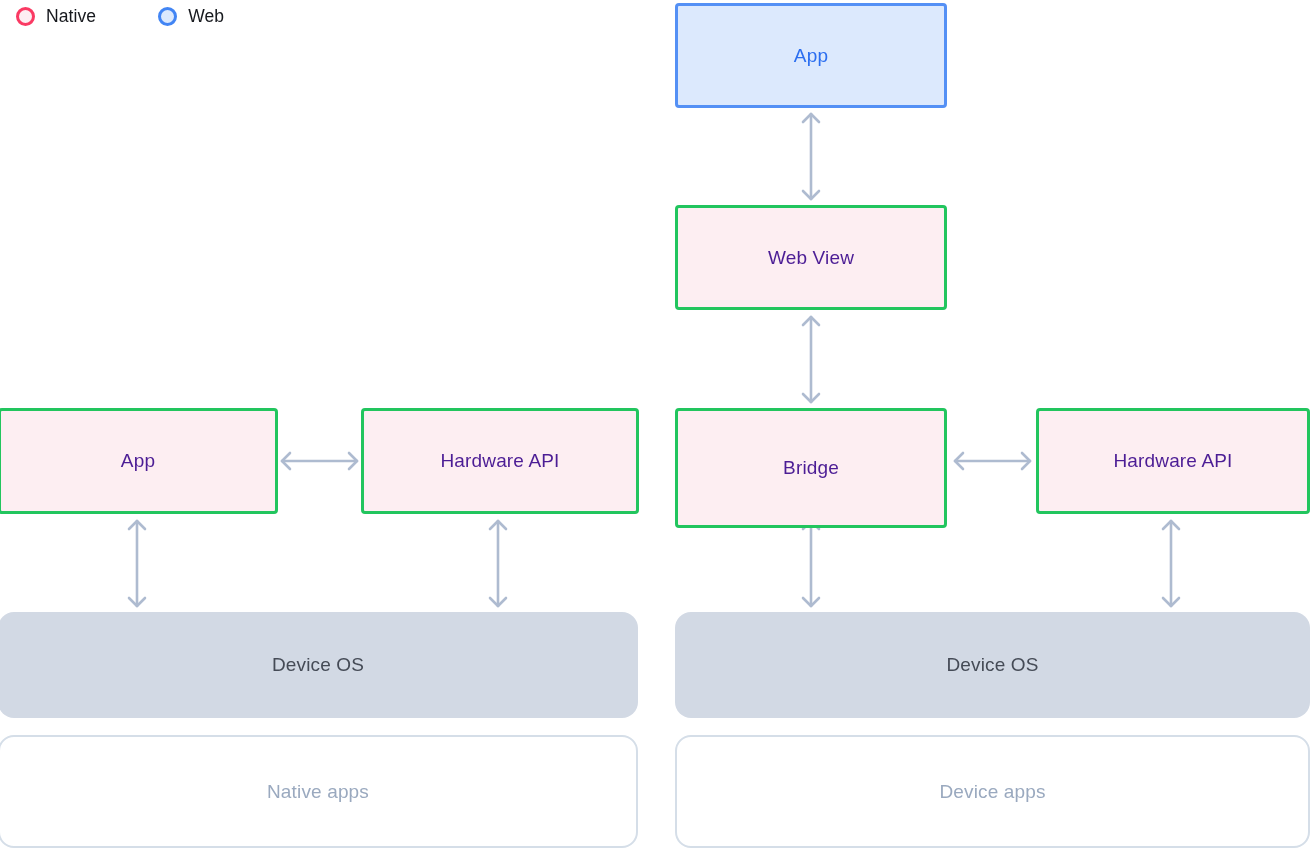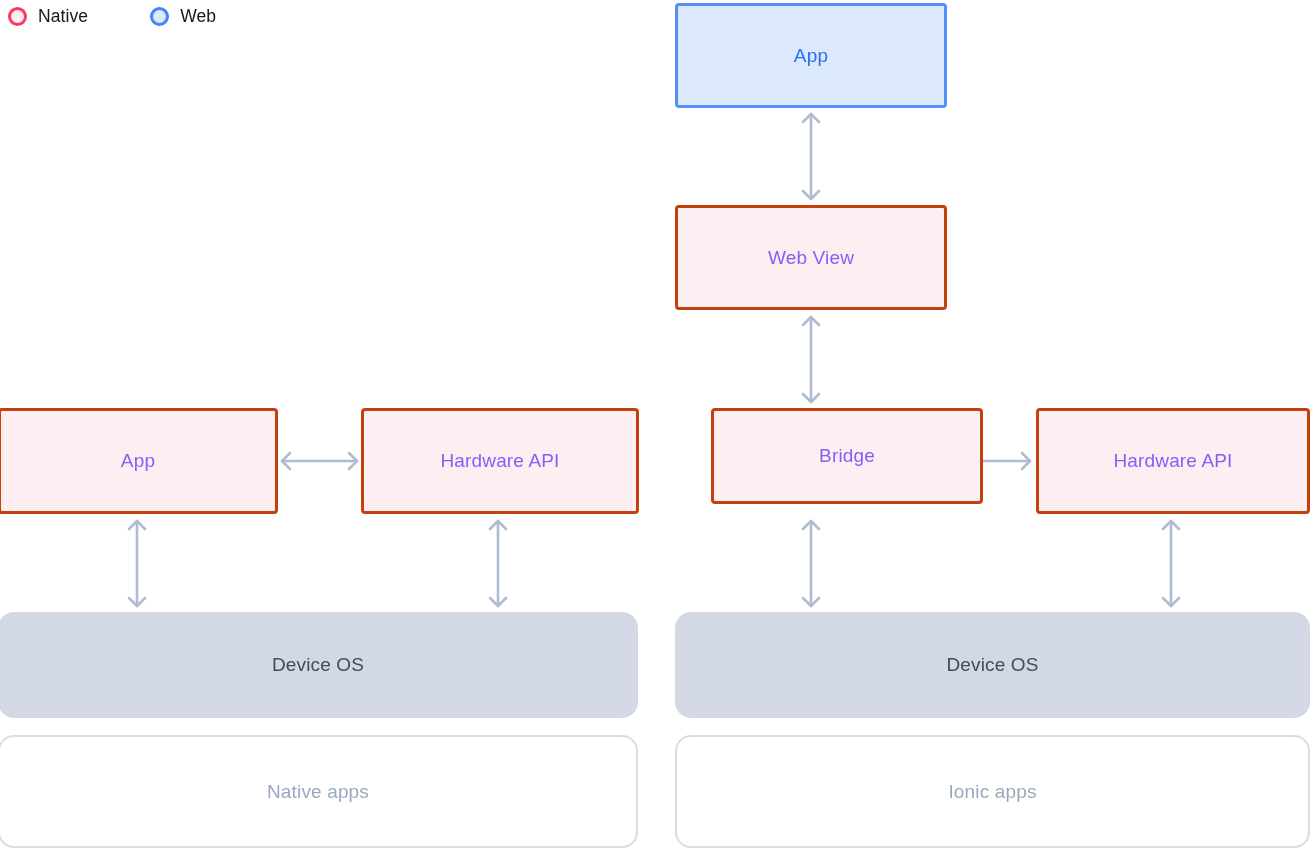--- a/index.html
+++ b/index.html
@@ -12,21 +12,21 @@
     height: 848px;
     position: relative;
     overflow: hidden;
     font-family: "Liberation Sans", sans-serif;
     -webkit-font-smoothing: antialiased;
   }
 
   
   #legend {
     position: absolute;
-    left: 0px;
+    left: 8px;
     top: 0px;
     height: 32px;
     display: flex;
     align-items: center;
   }
   .legend-item {
     display: flex;
     align-items: center;
     height: 32px;
   }
@@ -67,22 +67,22 @@
     letter-spacing: 0.15px;
     white-space: nowrap;
   }
   .node.blue {
     background: #dce9fd;
     border: 3px solid #5490f5;
     color: #2b6ef0;
   }
   .node.pink {
     background: #fdeef2;
-    border: 3px solid #c2410c;
-    color: #8b5cf6;
+    border: 3px solid #22c55e;
+    color: #4c1d95;
   }
   .node.os {
     background: #d2d9e4;
     border: none;
     color: #454b56;
     border-radius: 16px;
   }
   .node.outline {
     background: #ffffff;
     border: 2px solid #d5dee8;
@@ -165,27 +165,27 @@
       <polyline points="1163,598 1171,606 1179,598"></polyline>
     </g>
 
   </g>
 </svg>
 
 <div class="node blue" style="left:675px; top:3px; width:272px; height:105px;">App</div>
 
 <div class="node pink" style="left:675px; top:205px; width:272px; height:105px;">Web View</div>
 
-<div class="node pink" style="left:711px; top:408px; width:272px; height:96px;">Bridge</div>
+<div class="node pink" style="left:675px; top:408px; width:272px; height:120px;">Bridge</div>
 
 <div class="node pink" style="left:1036px; top:408px; width:274px; height:106px;">Hardware API</div>
 
 <div class="node os" style="left:675px; top:612px; width:635px; height:106px;">Device OS</div>
 
-<div class="node outline" style="left:675px; top:735px; width:635px; height:113px;">Ionic apps</div>
+<div class="node outline" style="left:675px; top:735px; width:635px; height:113px;">Device apps</div>
 
 <div class="node pink" style="left:-2px; top:408px; width:280px; height:106px;">App</div>
 
 <div class="node pink" style="left:361px; top:408px; width:278px; height:106px;">Hardware API</div>
 
 <div class="node os" style="left:-2px; top:612px; width:640px; height:106px;">Device OS</div>
 
 <div class="node outline" style="left:-2px; top:735px; width:640px; height:113px;">Native apps</div>
 
 </body></html>

